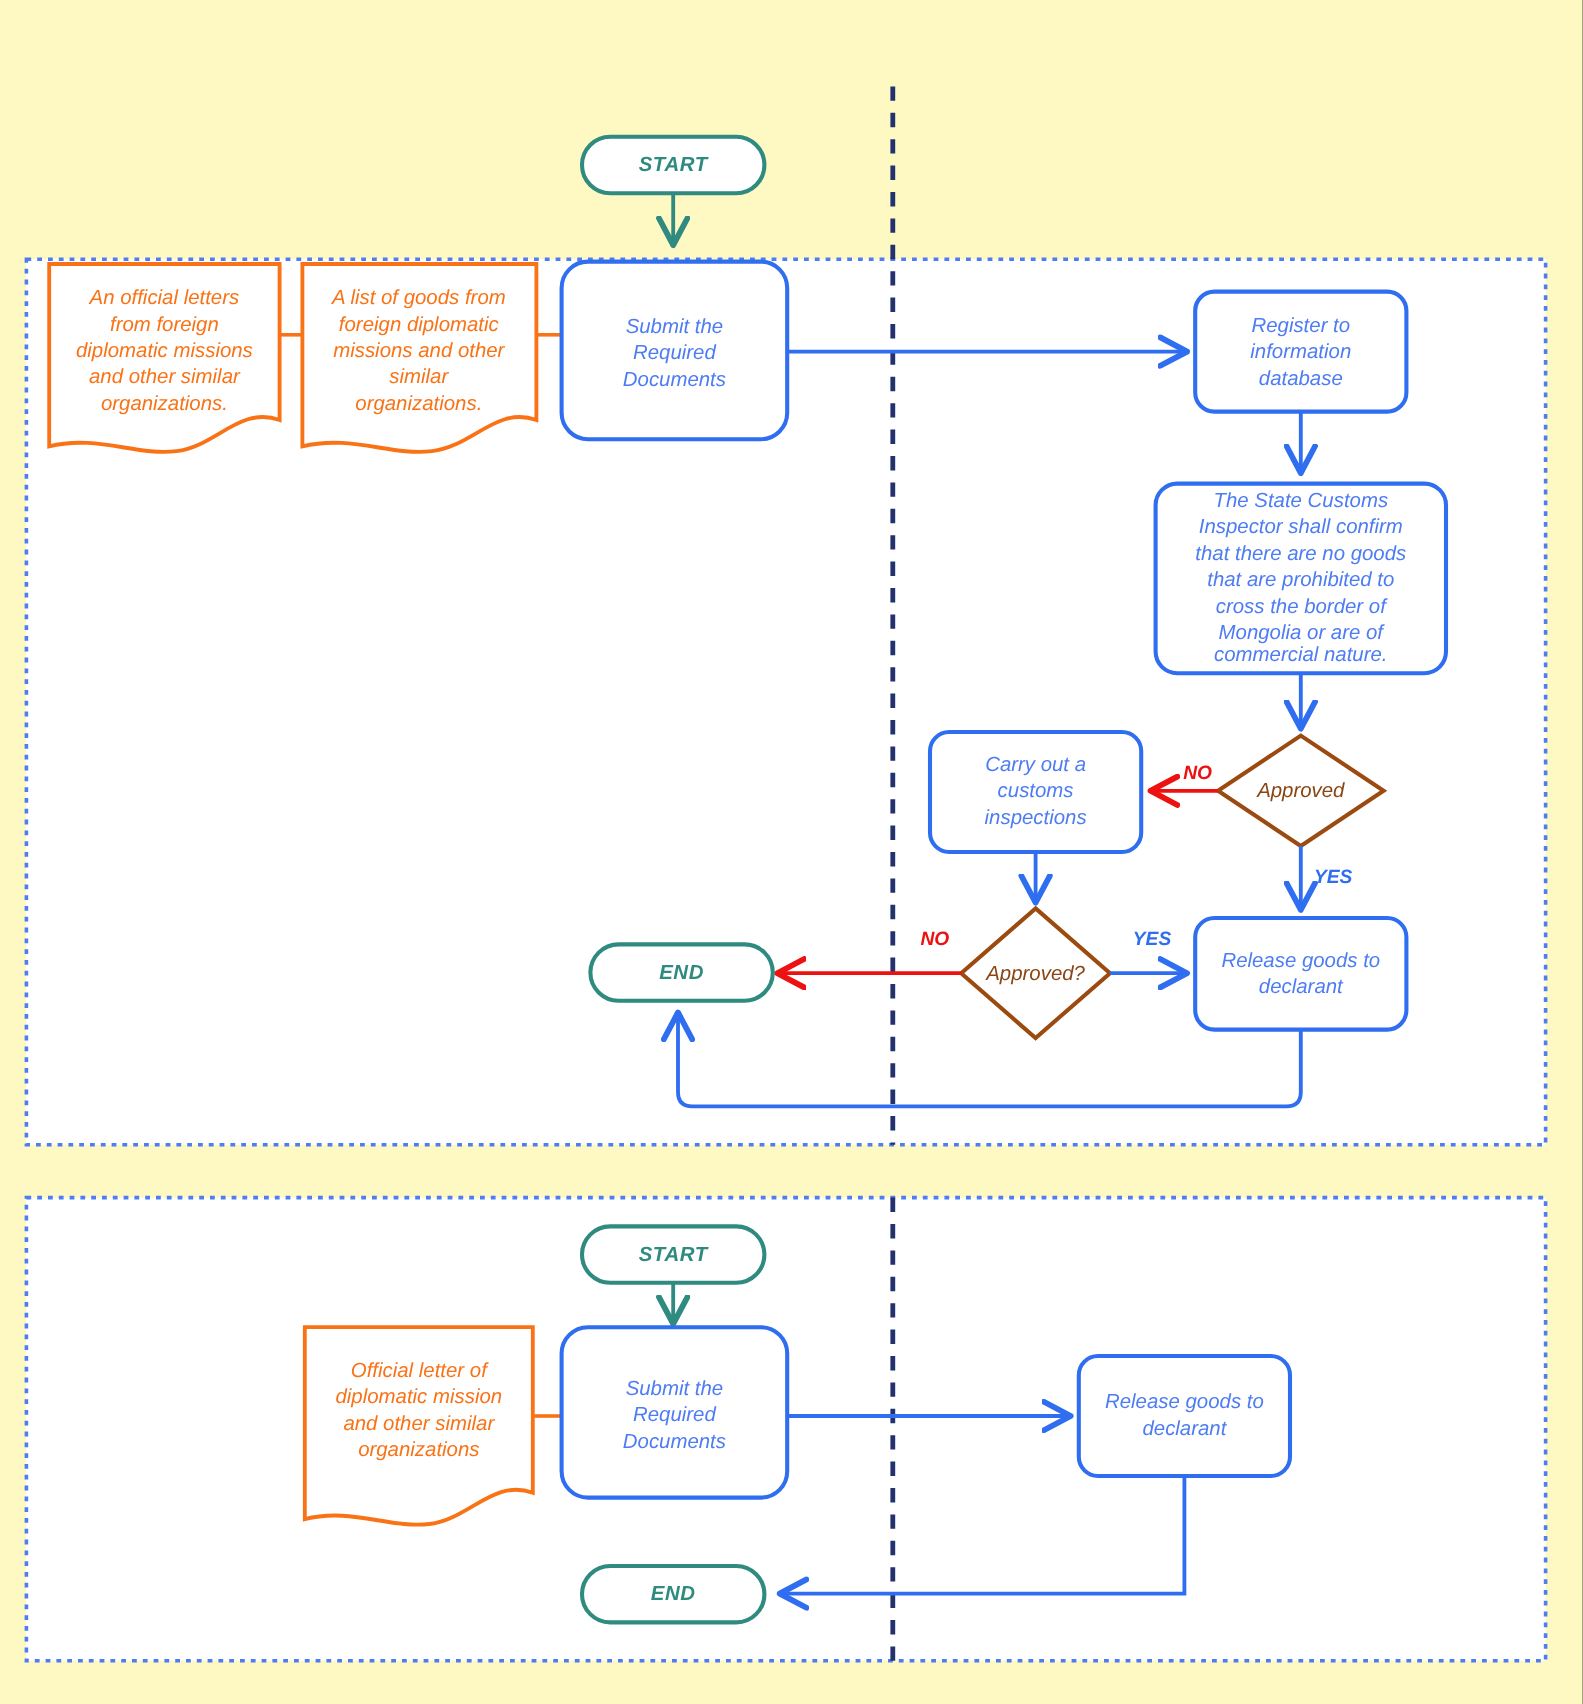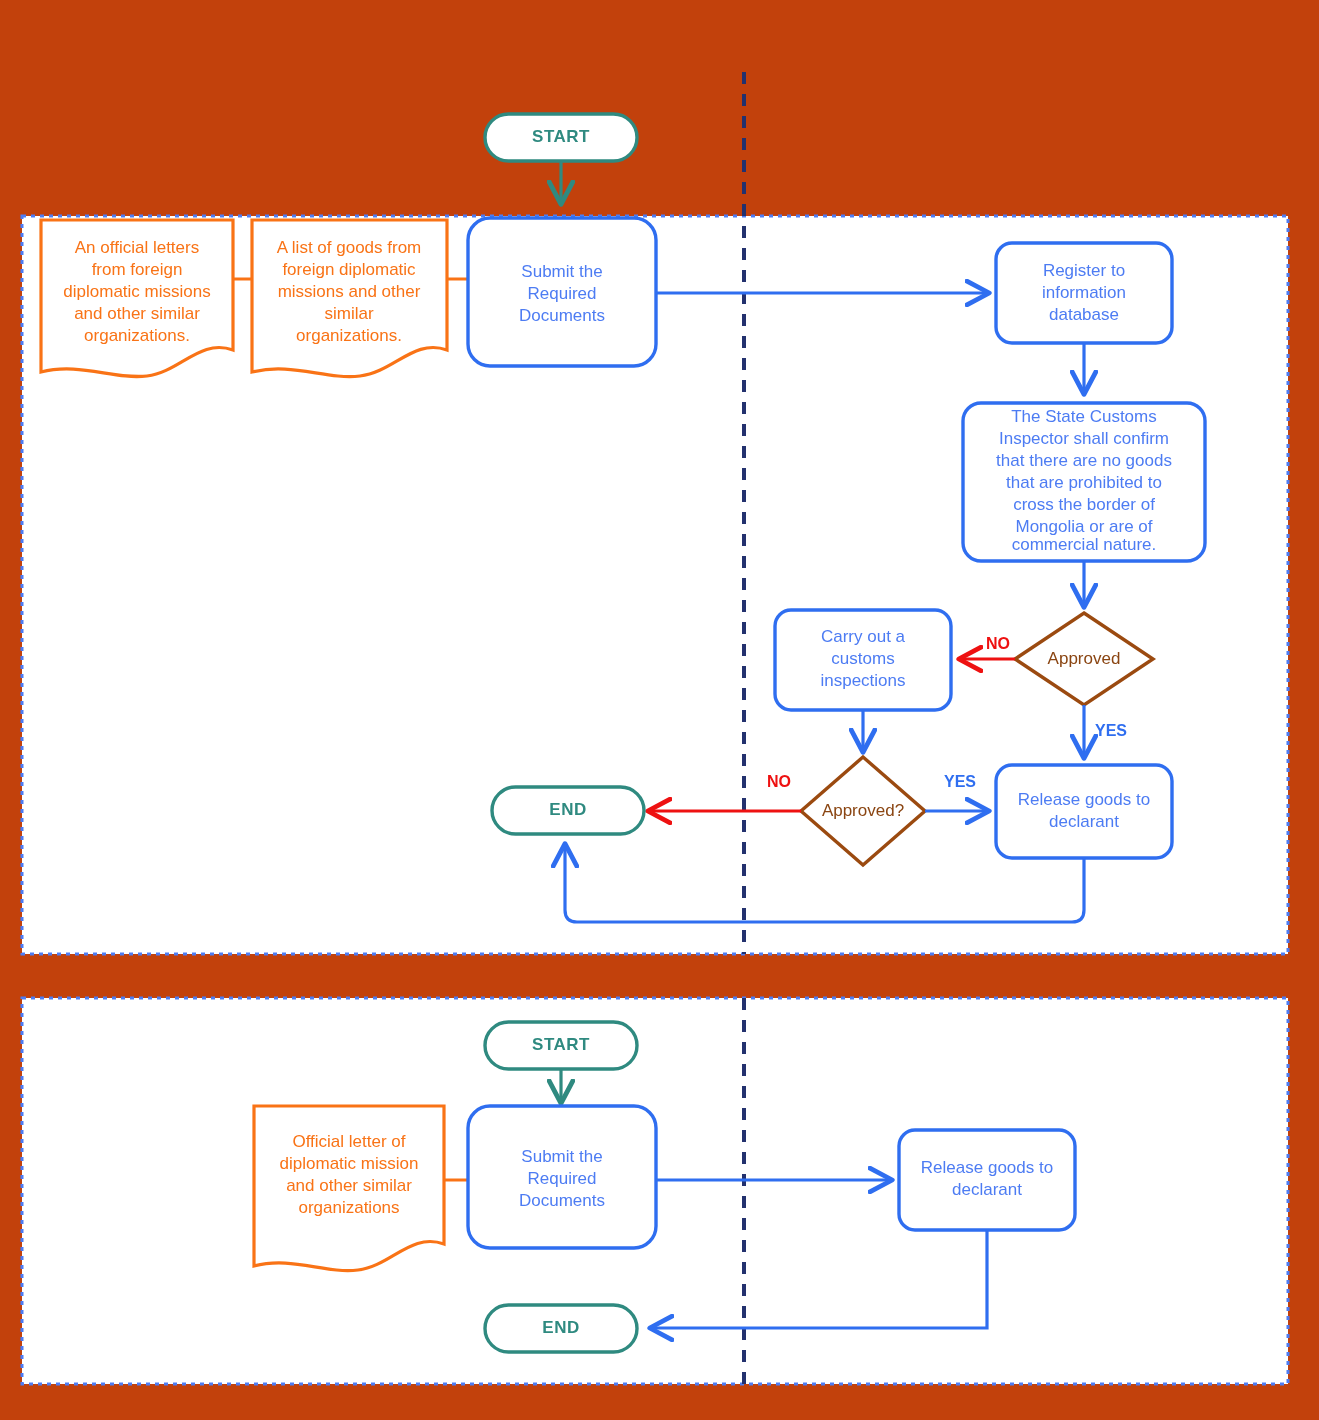--- a/index.html
+++ b/index.html
@@ -4,23 +4,24 @@
 <style>
   html, body {
     margin: 0;
     padding: 0;
     background: #000000;
   }
   #canvas {
     position: relative;
     width: 1319px;
     height: 1420px;
-    background: #c2410c;
+    background: #fef9c3;
     font-family: "Liberation Sans", sans-serif;
     overflow: hidden;
+    font-style: italic;
   }
   svg#flow {
     position: absolute;
     left: 0;
     top: 0;
     width: 1319px;
     height: 1420px;
   }
   .node-label {
     font-family: "Liberation Sans", sans-serif;

